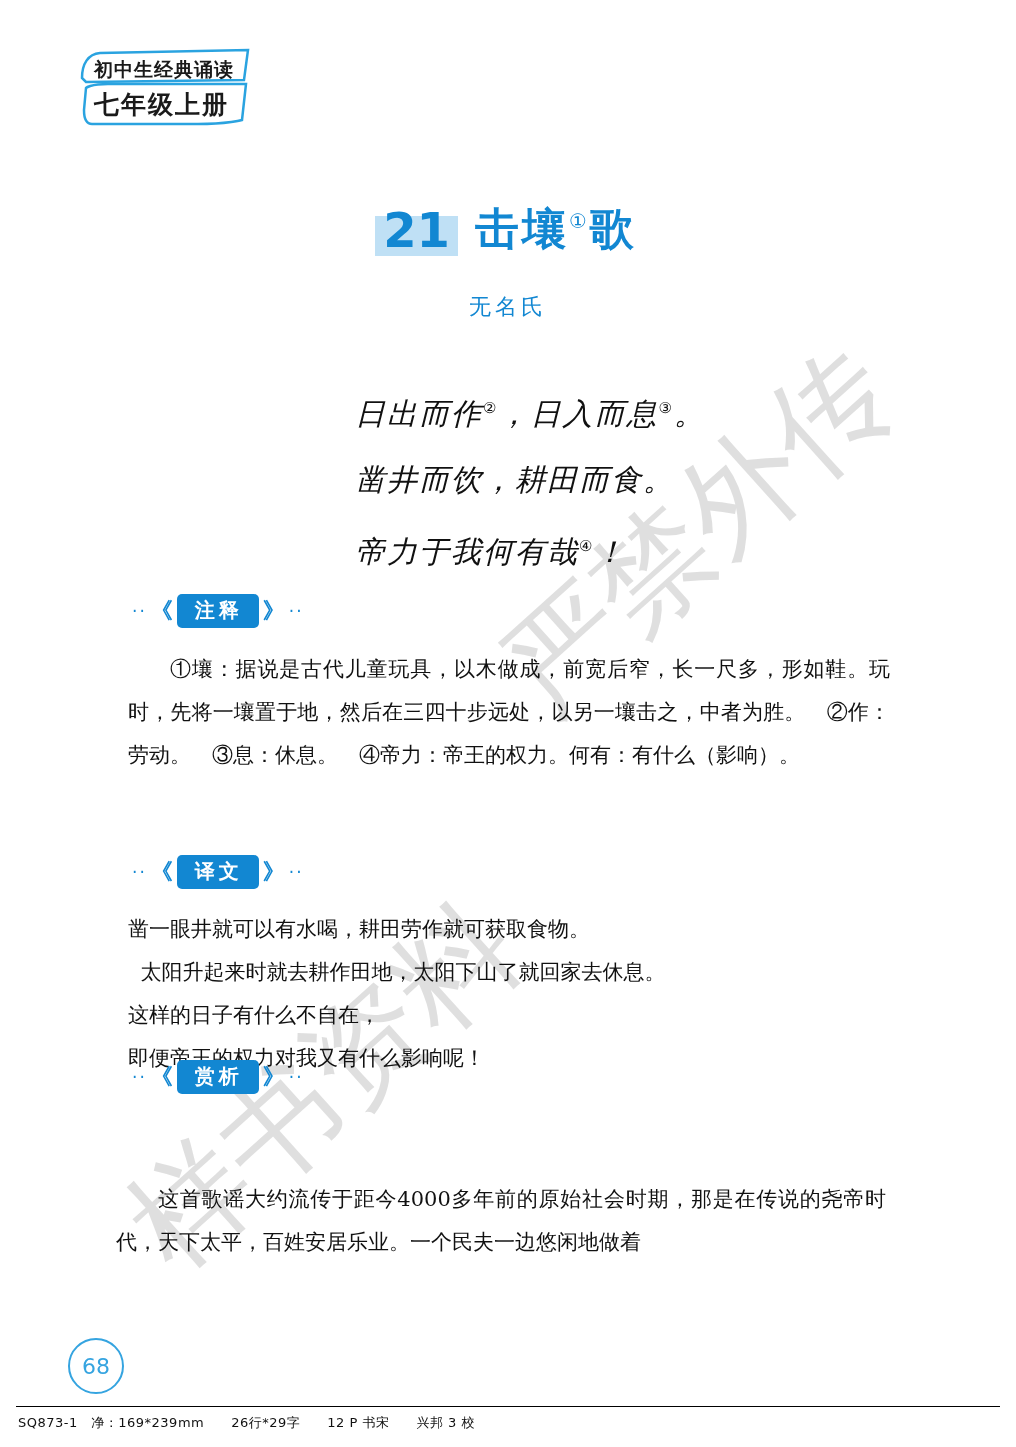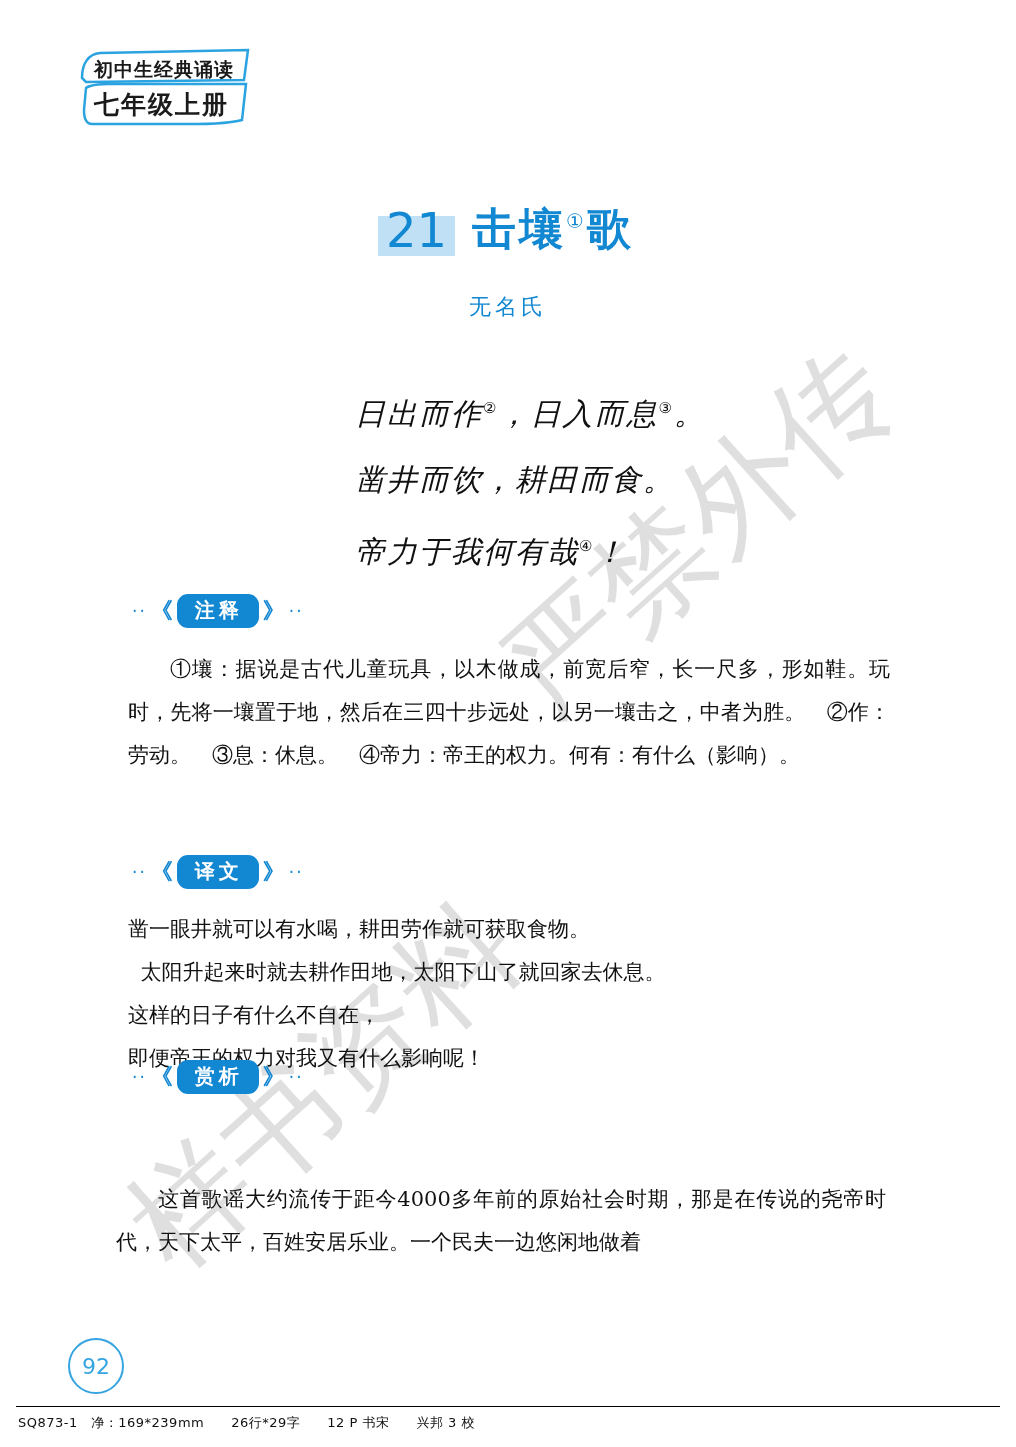--- a/index.html
+++ b/index.html
@@ -95,21 +95,21 @@
     left: 0;
     top: 200px;
     width: 1016px;
     text-align: center;
     z-index: 10;
   }
   .title-number {
     display: inline-block;
     position: relative;
     font-size: 48px;
-    font-weight: 400;
+    font-weight: 700;
     color: #1287d2;
     font-family: "DejaVu Sans", sans-serif;
     padding: 0 4px;
     vertical-align: middle;
   }
   .title-number::before {
     content: "";
     position: absolute;
     left: -4px;
     right: -4px;
@@ -196,21 +196,21 @@
   }
   .sec .pill {
     display: inline-block;
     vertical-align: middle;
     background: #1287d2;
     color: #ffffff;
     font-size: 20px;
     font-weight: 700;
     letter-spacing: 4px;
     padding: 3px 16px 5px 18px;
-    border-radius: 11px;
+    border-radius: 5px;
     font-family: "DejaVu Sans", sans-serif;
     line-height: 26px;
   }
 
   
   .body-text {
     position: absolute;
     z-index: 10;
     color: #111;
     font-family: "DejaVu Serif", serif;
@@ -336,18 +336,18 @@
 
   <div class="sec" style="top:1060px;">
     <span class="dots">··</span>
     <span class="chev">《</span>
     <span class="pill">赏析</span>
     <span class="chev">》</span>
     <span class="dots">··</span>
   </div>
   <div class="body-text appr indent">这首歌谣大约流传于距今4000多年前的原始社会时期，那是在传说的尧帝时代，天下太平，百姓安居乐业。一个民夫一边悠闲地做着</div>
 
-  <div class="page-number">92</div>
+  <div class="page-number">68</div>
 
   <div class="footer-rule"></div>
   <div class="footer">SQ873-1　净：169*239mm　　26行*29字　　12 P 书宋　　兴邦 3 校</div>
 
 </div>
 
 </body></html>

